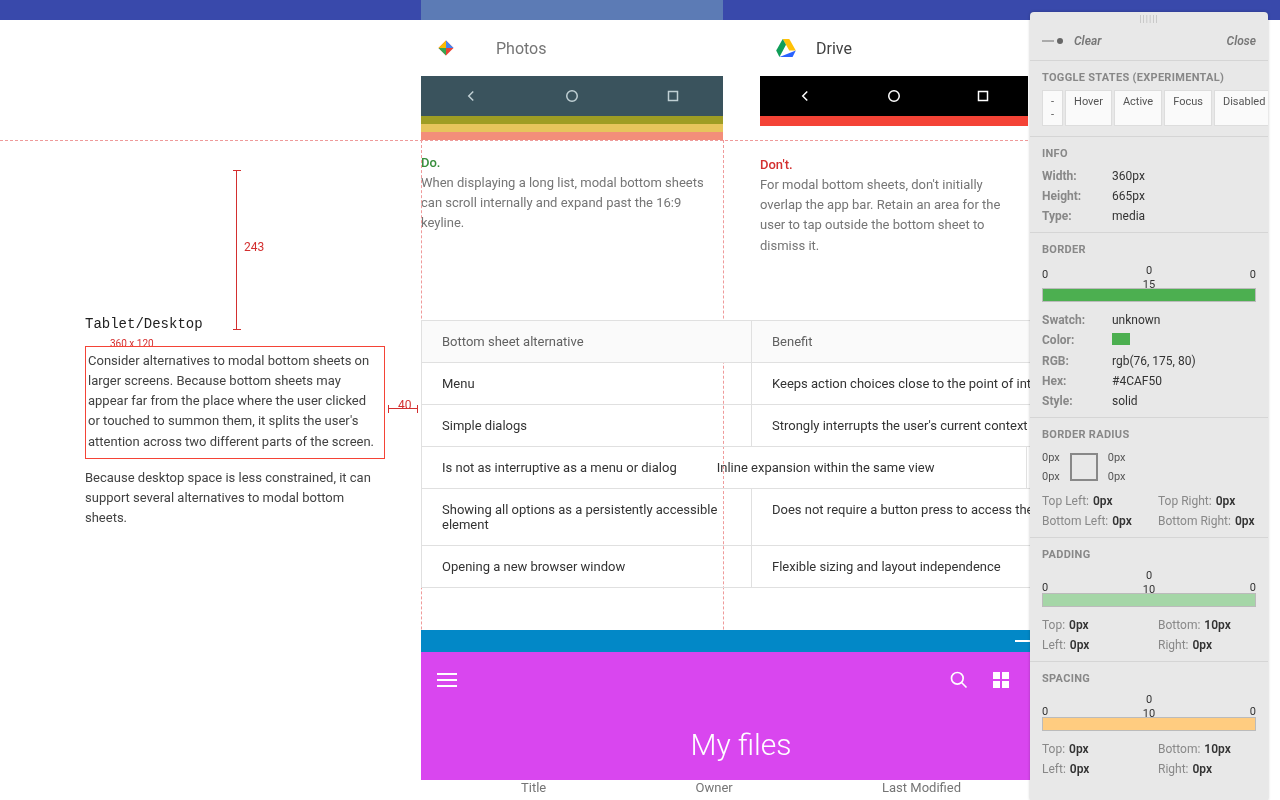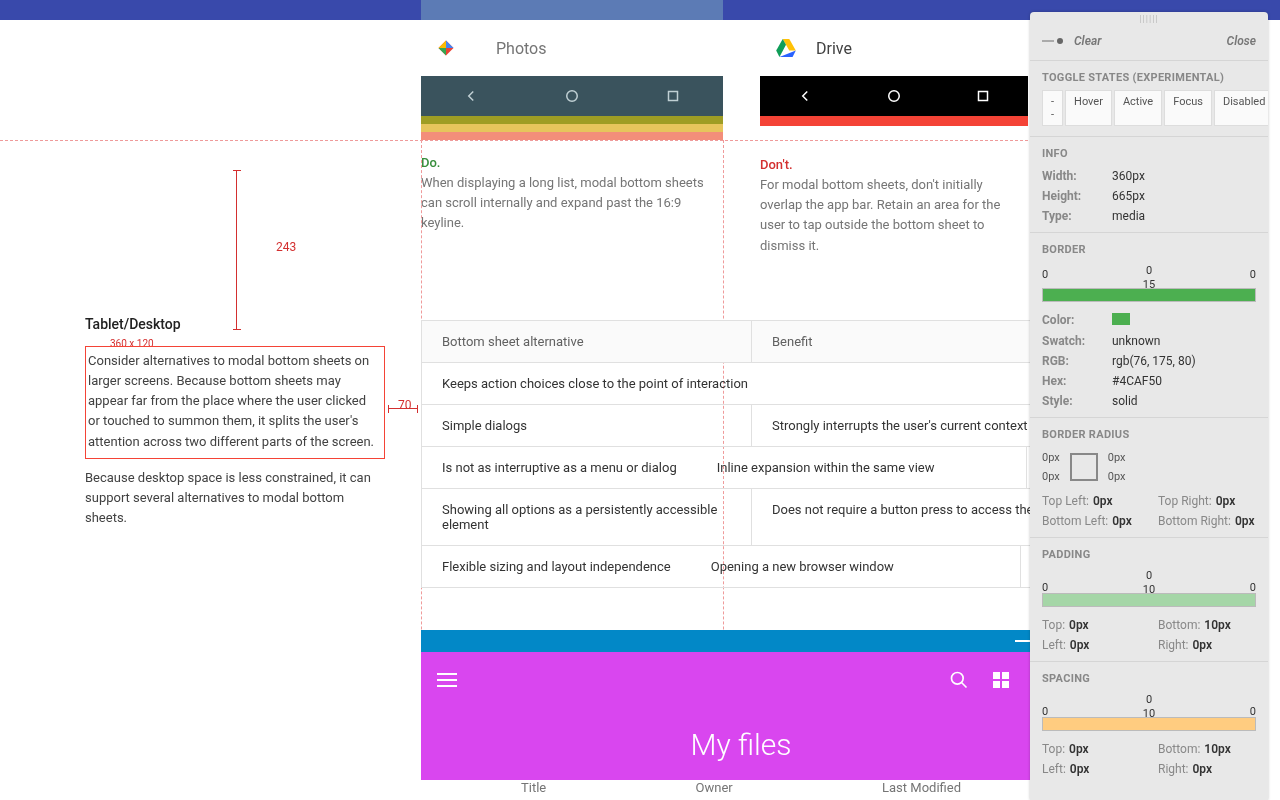--- a/index.html
+++ b/index.html
@@ -24,21 +24,21 @@
 
 .nav-icon { width: 18px; height: 18px; stroke: #fff; fill: none; stroke-width: 2; }
 .nav-icon-dark { width: 18px; height: 18px; stroke: #c0d0d4; fill: none; stroke-width: 2; }
 
 
 .cap { position: absolute; font-size: 13px; line-height: 1.55; color: #757575; }
 .do { color: #388e3c; font-weight: 500; }
 .dont { color: #d32f2f; font-weight: 500; }
 
 
-.left-head { position: absolute; left: 85px; top: 316px; font-weight: 500; color: #212121; font-size: 14px; }
+.left-head { position: absolute; left: 85px; top: 316px; font-weight: 500; color: #212121; font-size: 14px; font-family: Liberation Mono, monospace; }
 .dim-label { position: absolute; left: 85px; top: 338px; color: #d32f2f; font-size: 10px; margin-left: 25px; }
 .para1 { position: absolute; left: 85px; top: 346px; width: 300px; border: 1px solid #f44336; padding: 4px 6px 6px 2px; line-height: 1.55; color: #424242; }
 .para2 { position: absolute; left: 85px; top: 468px; width: 300px; line-height: 1.55; color: #424242; }
 
 
 .hline { position: absolute; border-top: 1px dashed #ef9a9a; height: 0; }
 .vline { position: absolute; border-left: 1px dashed #ef9a9a; width: 0; }
 .meas { position: absolute; color: #d32f2f; font-size: 12px; }
 .bracket { position: absolute; border-left: 1px solid #d32f2f; }
 .bracket::before, .bracket::after { content: ''; position: absolute; left: -4px; width: 8px; border-top: 1px solid #d32f2f; }
@@ -168,52 +168,53 @@
 </div>
 <div class="cap" style="left:760px;top:155px;width:268px;">
   <div class="dont">Don't.</div>
   <div>For modal bottom sheets, don't initially overlap the app bar. Retain an area for the user to tap outside the bottom sheet to dismiss it.</div>
 </div>
 
 <div class="hline" style="left:0;right:252px;top:140px;"></div>
 <div class="vline" style="left:421px;top:140px;bottom:0;"></div>
 <div class="vline" style="left:723px;top:140px;bottom:0;"></div>
 <div class="bracket" style="left:236px;top:170px;height:160px;"></div>
-<div class="meas" style="left:244px;top:240px;margin-left:32px;">243</div>
+<div class="meas" style="left:244px;top:240px;">243</div>
 <div class="hbracket" style="left:388px;top:408px;width:30px;"></div>
-<div class="meas" style="left:398px;top:398px;">70</div>
+<div class="meas" style="left:398px;top:398px;">40</div>
 
 <div class="left-head">Tablet/Desktop</div>
 <div class="dim-label">360 x 120</div>
 <div class="para1">Consider alternatives to modal bottom sheets on larger screens. Because bottom sheets may appear far from the place where the user clicked or touched to summon them, it splits the user's attention across two different parts of the screen.</div>
 <div class="para2">Because desktop space is less constrained, it can support several alternatives to modal bottom sheets.</div>
 
 <div class="tbl">
   <div class="tbl-row">
     <div class="tbl-cell c1 tbl-head">Bottom sheet alternative</div>
     <div class="tbl-cell tbl-head">Benefit</div>
   </div>
   <div class="tbl-row">
+    <div class="tbl-cell c1">Menu</div>
     <div class="tbl-cell">Keeps action choices close to the point of interaction</div>
   </div>
   <div class="tbl-row">
     <div class="tbl-cell c1">Simple dialogs</div>
     <div class="tbl-cell">Strongly interrupts the user's current context</div>
   </div>
   <div class="tbl-row">
     <div class="tbl-cell">Is not as interruptive as a menu or dialog</div>
     <div class="tbl-cell c1">Inline expansion within the same view</div>
   </div>
   <div class="tbl-row">
     <div class="tbl-cell c1">Showing all options as a persistently accessible element</div>
     <div class="tbl-cell">Does not require a button press to access them</div>
   </div>
   <div class="tbl-row">
+    <div class="tbl-cell c1">Opening a new browser window</div>
     <div class="tbl-cell">Flexible sizing and layout independence</div>
-    <div class="tbl-cell c1">Opening a new browser window</div>
   </div>
 </div>
 
 <div class="tablet">
   <div class="tablet-chrome">
     <div class="dash"></div>
     <div class="sq"></div>
   </div>
   <div class="tablet-bar">
     <div class="hamburger">
@@ -284,26 +285,26 @@
 
   <div class="sect-head">BORDER</div>
   <div class="box-diag">
     <div class="n" style="left:0;top:0;">0</div>
     <div class="n" style="left:50%;top:-4px;transform:translateX(-50%);">0</div>
     <div class="n" style="right:0;top:0;">0</div>
     <div class="bar bar-green" style="top:20px;"></div>
     <div class="n" style="left:50%;top:10px;transform:translateX(-50%);">15</div>
   </div>
   <div class="kv">
+      <div class="k">Swatch:</div>
+      <div class="v">unknown</div>
+    </div>
+  <div class="kv">
       <div class="k">Color:</div>
       <div class="v"><span class="swatch" style="background:#4CAF50;"></span></div>
-    </div>
-  <div class="kv">
-      <div class="k">Swatch:</div>
-      <div class="v">unknown</div>
     </div>
   <div class="kv">
       <div class="k">RGB:</div>
       <div class="v">rgb(76, 175, 80)</div>
     </div>
   <div class="kv">
       <div class="k">Hex:</div>
       <div class="v">#4CAF50</div>
     </div>
   <div class="kv">

